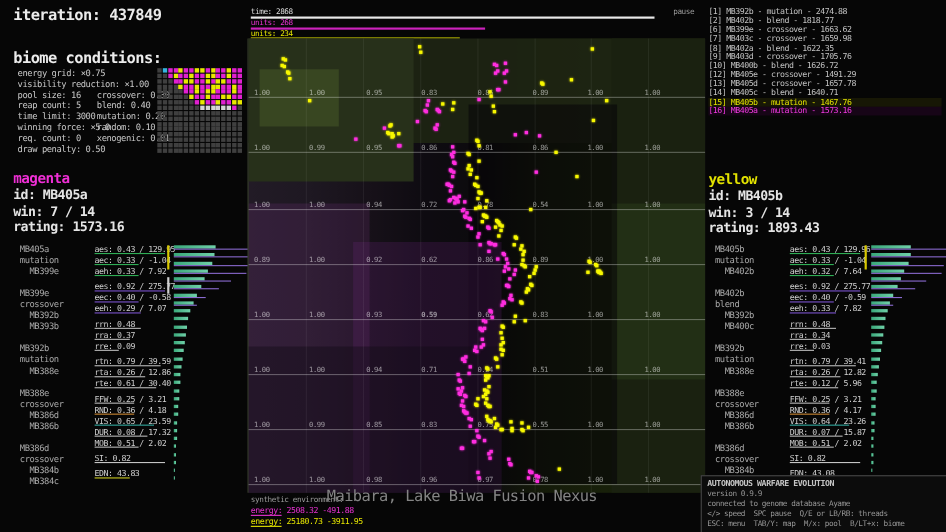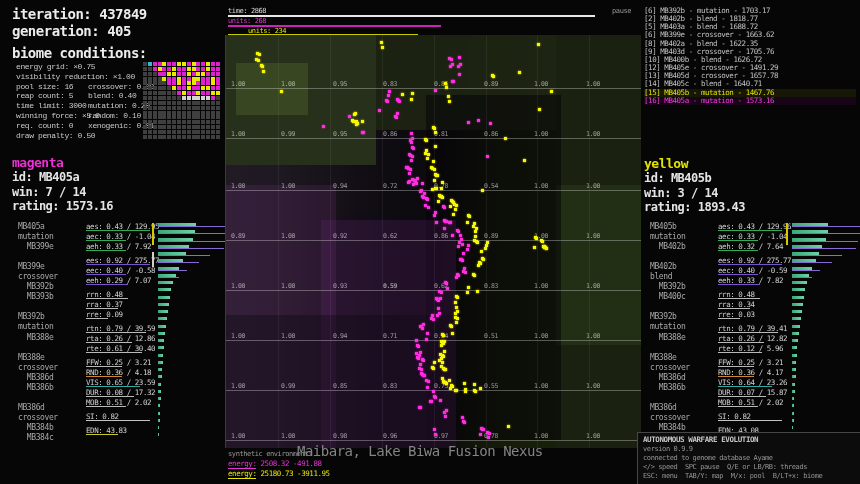--- a/index.html
+++ b/index.html
@@ -1,20 +1,20 @@
 <!DOCTYPE html>
 <html><head>
 <meta charset="utf-8">
 <style>
   html,body{margin:0;padding:0;background:#000;}
   #app{position:relative;width:860px;height:484px;background:#060606;overflow:hidden;
        font-family:"DejaVu Sans Mono",monospace;color:#d8d8d8;}
   .abs{position:absolute;}
   .hdr{font-size:14px;font-weight:bold;color:#ececec;letter-spacing:-0.5px;}
-  .t8{font-size:8px;line-height:9.8px;color:#c9c9c9;letter-spacing:-0.4px;font-family:Liberation Mono, monospace;}
+  .t8{font-size:8px;line-height:9.8px;color:#c9c9c9;letter-spacing:-0.4px;}
   .t7{font-size:7px;color:#bdbdbd;letter-spacing:-0.4px;}
   .champ-name{font-size:13px;font-weight:bold;letter-spacing:-0.5px;}
   .champ-line{font-size:12px;font-weight:bold;color:#e4e4e4;line-height:14.6px;letter-spacing:-0.5px;}
   .gen-line{font-size:8px;line-height:10.05px;color:#a9a9a9;white-space:pre;letter-spacing:-0.4px;}
   .stat-row{position:relative;height:10px;font-size:7.5px;color:#cfcfcf;letter-spacing:-0.45px;white-space:nowrap;}
   .stat-ul{position:absolute;left:0;bottom:1px;height:1px;}
   .stat-group{margin-bottom:4px;}
   .rank-row{font-size:7.5px;line-height:8.15px;color:#c2c2c2;letter-spacing:-0.45px;white-space:nowrap;}
   .hl-yellow{color:#e3e300;background:rgba(255,255,0,0.07);}
   .hl-magenta{color:#f23ae2;background:rgba(255,0,255,0.07);}
@@ -36,21 +36,20 @@
   #info-title{font-size:7.5px;font-weight:bold;color:#c6c6c6;line-height:9.5px;letter-spacing:-0.4px;}
   .info-line{font-size:7px;color:#959595;line-height:9.3px;letter-spacing:-0.4px;white-space:pre;}
   .cell{position:absolute;width:4px;height:4px;}
 </style>
 </head>
 <body>
 
 <div id="app">
 
   <div class="abs hdr" style="left:12px;top:6px;">iteration: 437849</div>
-  <div class="abs hdr" style="left:12px;top:23px;">generation: 405</div>
   <div class="abs hdr" style="left:12px;top:45px;">biome conditions:</div>
 
   <div class="abs" style="left:16px;top:62px;width:130px;">
 
   <div class="t8">energy grid: ×0.75</div>
       <div class="t8">visibility reduction: ×1.00</div>
       <div class="t8">pool size: 16</div>
       <div class="t8">reap count: 5</div>
       <div class="t8">time limit: 3000</div>
       <div class="t8">winning force: ×5.0</div>
@@ -433,21 +432,21 @@
       <div class="bar-green" style="left: 0px; top: 203px; width: 1px;"></div>
       <div class="bar-green" style="left: 0px; top: 210.25px; width: 1px;"></div>
       <div class="bar-marker" style="left: -6px; top: 0px; height: 21.75px; background: rgb(216, 200, 0);"></div>
       <div class="bar-marker" style="left: -6px; top: 29px; height: 14.5px; background: rgb(208, 208, 208);"></div>
     </div>
 
   <div class="hud-label" style="left:228px;top:7px;color:#dcdcdc;">time: 2868</div>
   <div class="hud-bar" id="time-bar" style="left: 228px; top: 15px; width: 367px; background: rgb(232, 232, 232);"></div>
   <div class="hud-label" style="left:228px;top:17px;color:#e832d2;">units: 268</div>
   <div class="hud-bar" id="units-bar-0" style="left: 228px; top: 24.5px; width: 213px; background: rgb(203, 34, 187);"></div>
-  <div class="hud-label" style="left:228px;top:26.5px;color:#e6e600;margin-left:20px;">units: 234</div>
+  <div class="hud-label" style="left:228px;top:26.5px;color:#e6e600;">units: 234</div>
   <div class="hud-bar" id="units-bar-1" style="left: 228px; top: 33.5px; width: 190px; background: rgb(200, 200, 0);"></div>
   <div class="hud-label" style="left:612px;top:7px;color:#9a9a9a;">pause</div>
 
   <div class="abs" id="map">
     <div class="patch" style="left:0;top:0;width:415px;height:95px;background:#1e2513;opacity:.9;"></div>
     <div class="patch" style="left:0;top:0;width:150px;height:130px;background:#27301a;"></div>
     <div class="patch" style="left:10px;top:28px;width:72px;height:52px;background:rgba(120,150,60,0.22);"></div>
     <div class="patch" style="left:330px;top:0;width:85px;height:413px;background:#1a2110;"></div>
     <div class="patch" style="left:330px;top:150px;width:85px;height:160px;background:rgba(42,62,26,0.5);"></div>
     <div class="patch" style="left:200px;top:60px;width:135px;height:345px;background:rgba(5,4,8,0.55);"></div>
@@ -856,24 +855,24 @@
   </div>
 
   <div class="abs t7" style="left:228px;top:450px;color:#9a9a9a;">synthetic environment:</div>
   <div class="abs" style="left:297px;top:443px;font-size:14px;color:#848484;letter-spacing:-0.5px;">Maibara, Lake Biwa Fusion Nexus</div>
   <div class="abs" id="energy-lines" style="left:228px;top:459px;">
       <div style="font-size: 7.5px; line-height: 10px; letter-spacing: -0.45px; color: rgb(232, 50, 210);"><span style="border-bottom: 1px solid rgb(232, 50, 210);">energy:</span><span> 2508.32 -491.88</span></div>
       <div style="font-size: 7.5px; line-height: 10px; letter-spacing: -0.45px; color: rgb(230, 230, 0);"><span style="border-bottom: 1px solid rgb(230, 230, 0);">energy:</span><span> 25180.73 -3911.95</span></div>
     </div>
 
   <div class="abs" id="rank-list" style="left:644px;top:7px;width:212px;">
-      <div class="rank-row">[6] MB392b - mutation - 1703.17</div>
+      <div class="rank-row">[1] MB392b - mutation - 2474.88</div>
       <div class="rank-row">[2] MB402b - blend - 1818.77</div>
-      <div class="rank-row">[5] MB403a - blend - 1688.72</div>
       <div class="rank-row">[6] MB399e - crossover - 1663.62</div>
+      <div class="rank-row">[7] MB403c - crossover - 1659.98</div>
       <div class="rank-row">[8] MB402a - blend - 1622.35</div>
       <div class="rank-row">[9] MB403d - crossover - 1705.76</div>
       <div class="rank-row">[10] MB400b - blend - 1626.72</div>
       <div class="rank-row">[12] MB405e - crossover - 1491.29</div>
       <div class="rank-row">[13] MB405d - crossover - 1657.78</div>
       <div class="rank-row">[14] MB405c - blend - 1640.71</div>
       <div class="rank-row hl-yellow">[15] MB405b - mutation - 1467.76</div>
       <div class="rank-row hl-magenta">[16] MB405a - mutation - 1573.16</div>
     </div>
 

